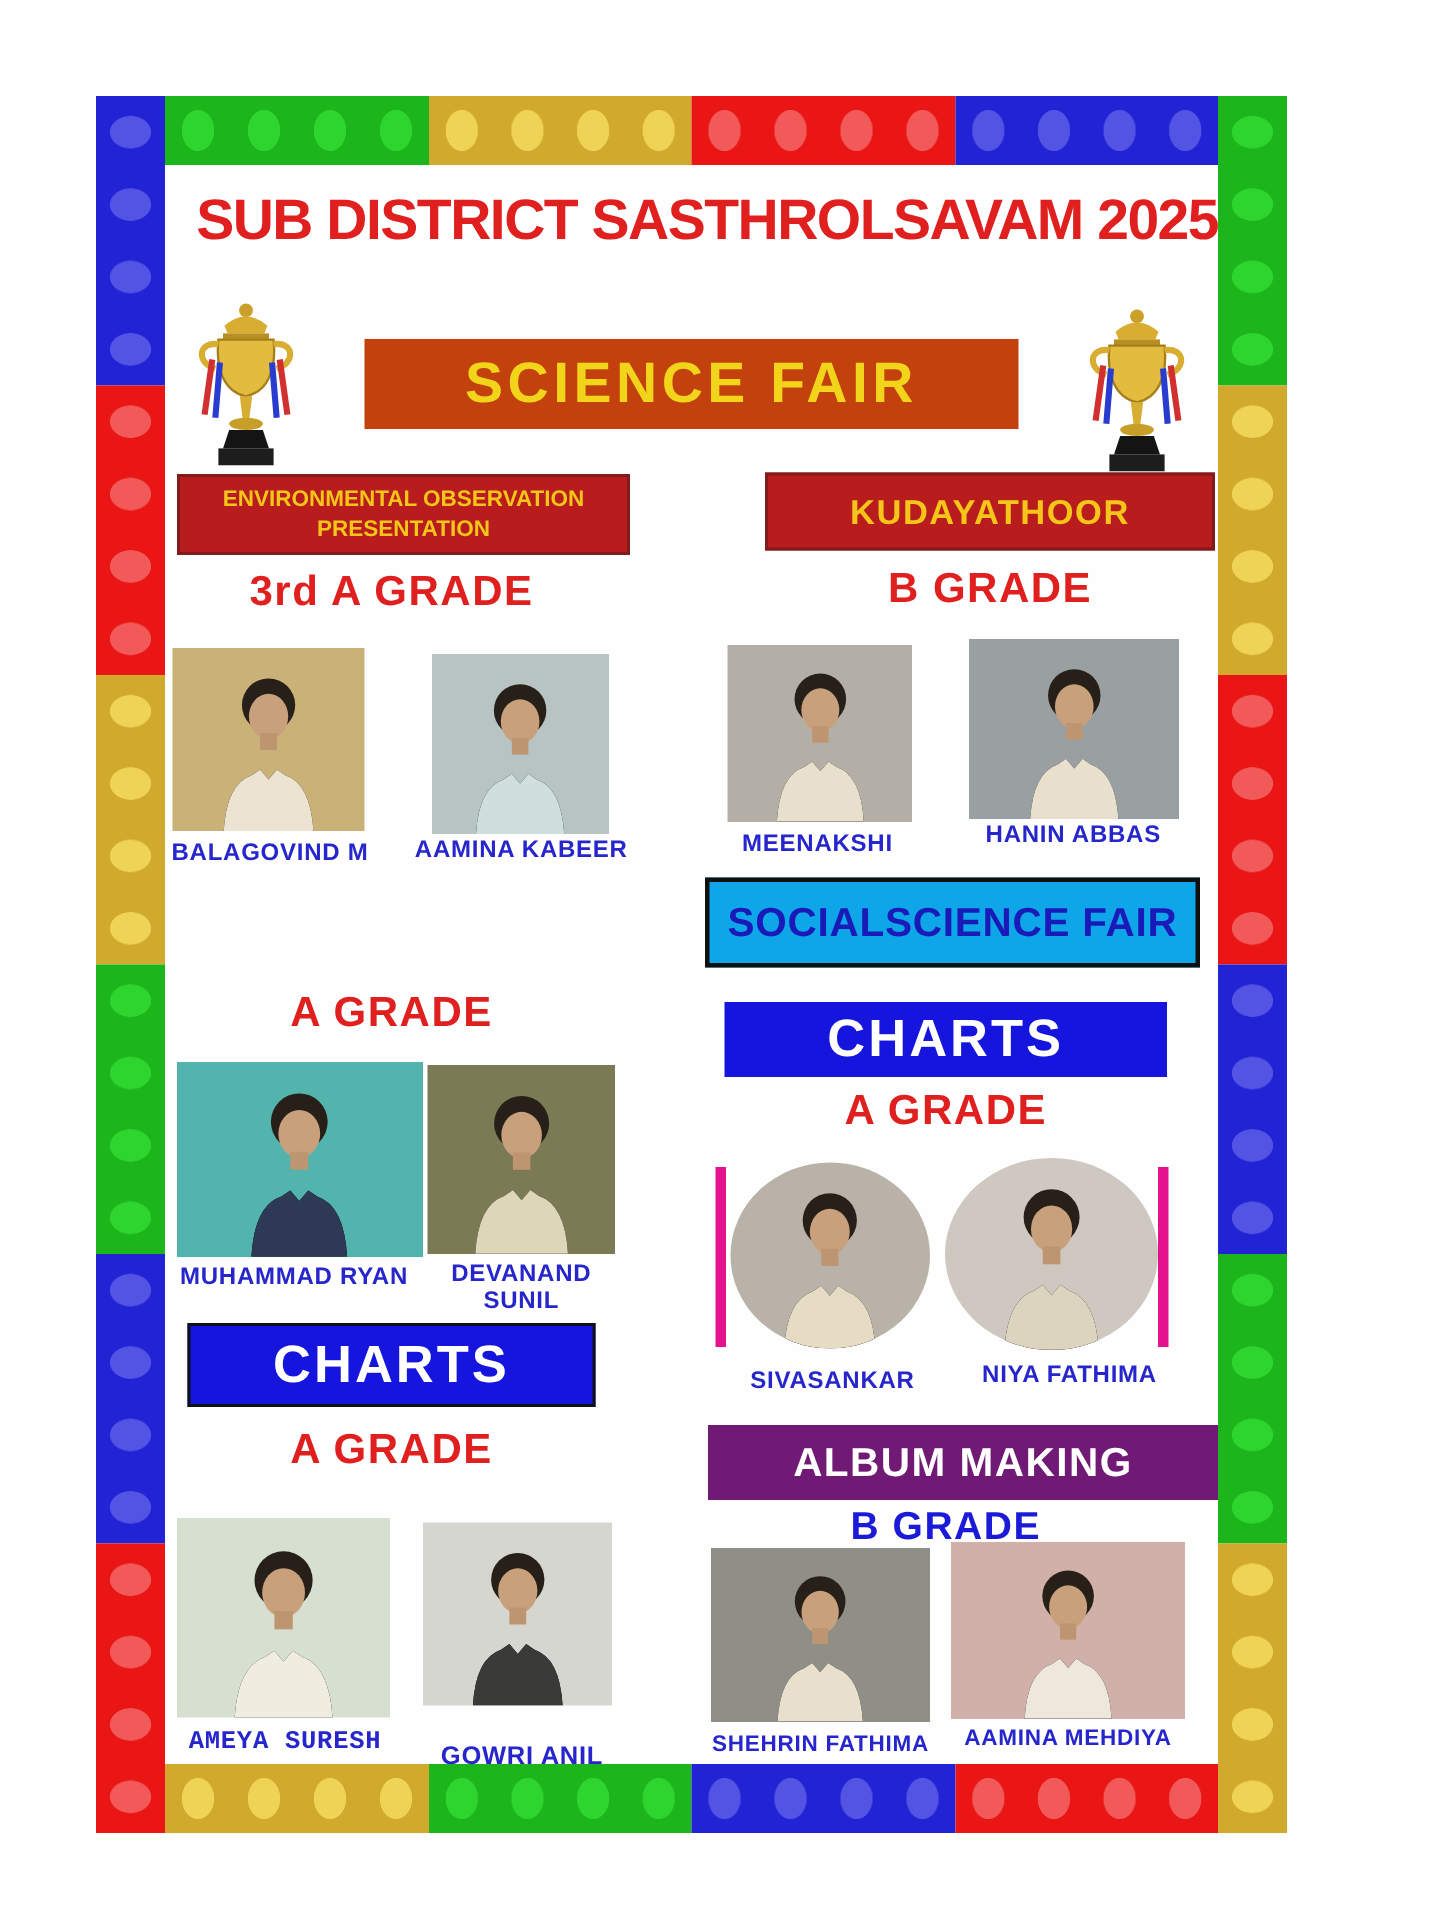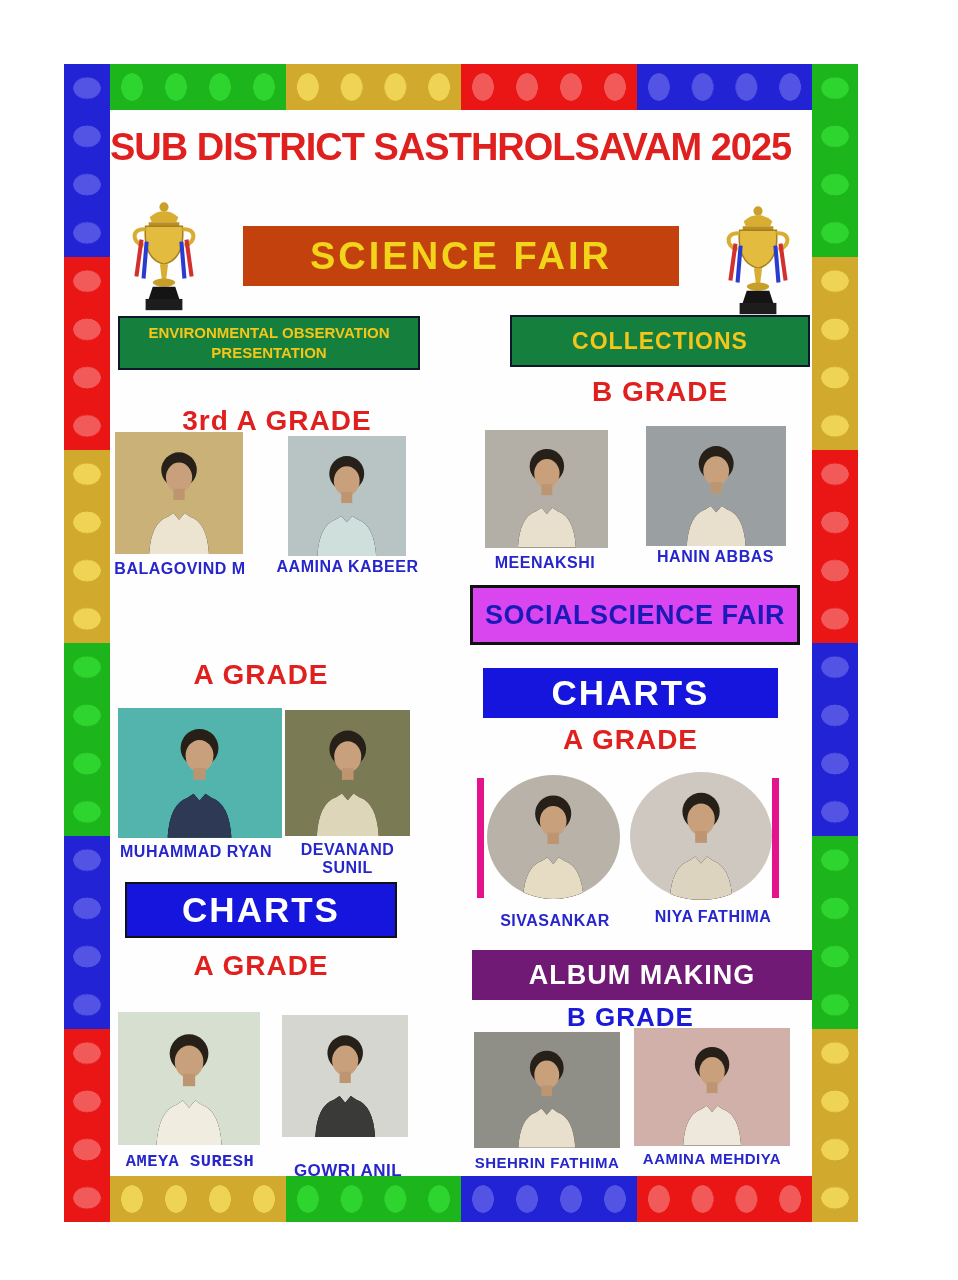--- a/index.html
+++ b/index.html
@@ -28,50 +28,50 @@
   }
   .bk-blue   { background:#2323d6; --stud:#5353e4; }
   .bk-green  { background:#1cb51c; --stud:#2fd52f; }
   .bk-yellow { background:#d1a92c; --stud:#eed354; }
   .bk-red    { background:#ea1515; --stud:#f25a5a; }
 
   
   .content { position:absolute; left:46px; top:46px; width:702px; height:1066px; background:#fefefe; }
   .abs { position:absolute; }
 
-  .title   { left:0; top:16px; width:702px; text-align:left; color:#e01f1f; font-size:38px; font-weight:bold; letter-spacing:-1px; }
+  .title   { left:0; top:16px; width:702px; text-align:right; color:#e01f1f; font-size:38px; font-weight:bold; letter-spacing:-1px; }
   .school  { left:0; top:64px; width:702px; text-align:center; color:#1c1cd8; font-size:34px; font-weight:bold; letter-spacing:0.5px; }
 
   .science-banner { left:133px; top:116px; width:436px; height:60px; background:#c2410c;
     display:flex; align-items:center; justify-content:center; color:#f2d51a; font-size:38px; font-weight:bold; letter-spacing:3px; }
 
   .trophy { width:92px; height:124px; }
   .trophy-left  { left:8px;  top:84px; }
   .trophy-right { left:602px; top:88px; }
 
   
   .banner { display:flex; flex-direction:column; align-items:center; justify-content:center; text-align:center; font-weight:bold; }
-  .banner-pink   { background:#15803d; color:#f5c51a; border:2px solid #0f172a; }
+  .banner-pink   { background:#b91c1c; color:#f5c51a; border:2px solid #7f1d1d; }
   .banner-red    { background:#ee1111; color:#f5c51a; border:1px solid #8f0808; }
   .banner-red-w  { background:#701a75; color:#ffffff; }
   .banner-blue   { background:#1515dd; color:#ffffff; border:2px solid #101018; }
   .banner-blue-p { background:#1515dd; color:#ffffff; }
-  .banner-yellow { background:#d946ef; color:#1a1ab8; border:3px solid #101010; }
+  .banner-yellow { background:#0ea5e9; color:#1a1ab8; border:3px solid #101010; }
 
   .env-banner     { left:8px;  top:206px; width:302px; height:54px; font-size:15px; line-height:1.35; }
   .collections-banner { left:400px; top:205px; width:300px; height:52px; font-size:23px; letter-spacing:1px; }
   .simple-banner  { left:2px;  top:495px; width:298px; height:44px; font-size:23px; letter-spacing:0.5px; }
   .social-banner  { left:360px; top:475px; width:330px; height:60px; font-size:27px; letter-spacing:0.5px; }
   .charts-left-banner  { left:15px;  top:772px; width:272px; height:56px; font-size:35px; letter-spacing:2px; }
   .charts-right-banner { left:373px; top:558px; width:295px; height:50px; font-size:35px; letter-spacing:2px; }
   .album-banner   { left:362px; top:840px; width:340px; height:50px; font-size:27px; letter-spacing:1px; }
 
   .grade { text-align:center; font-weight:bold; font-size:28px; color:#e01f1f; letter-spacing:1px; }
   .grade-blue { color:#1a1ad8; }
-  .g1 { left:16px;   top:268px; width:302px;margin-top:27px; }
+  .g1 { left:0;   top:268px; width:302px; }
   .g2 { left:400px; top:266px; width:300px; }
   .g3 { left:0;   top:549px; width:302px; }
   .g4 { left:373px; top:614px; width:295px; }
   .g5 { left:0;   top:840px; width:302px; }
   .g6 { left:373px; top:892px; width:295px; font-size:26px; }
 
   
   .photo { position:absolute; overflow:hidden; display:flex; align-items:flex-end; justify-content:center; background:#bbb; }
   .photo svg { width:86%; height:92%; display:block; }
   .photo.oval { border-radius:50%; }
@@ -207,21 +207,21 @@
       </div>
       <div class="abs photo" style="left: 172px; top: 905px; width: 126px; height: 122px; background-color: rgb(214, 214, 208);">
         <svg viewBox="0 0 100 120">
             <use href="#person-sil"></use>
             <path class="person-shirt" d="M18 120 Q20 86 38 80 L44 76 L50 83 L56 76 L62 80 Q80 86 82 120 Z" style="fill: rgb(58, 58, 56);"></path>
           </svg>
       </div>
       <div class="abs name" style="left:0; top:1042px; width:160px; font-size:17px;font-family:Liberation Mono, monospace;">AMEYA SURESH</div>
       <div class="abs name" style="left:168px; top:1040px; width:140px; font-size:17px;margin-top:11px;">GOWRI ANIL</div>
 
-      <div class="abs banner banner-pink collections-banner">COLLECTIONS</div>
+      <div class="abs banner banner-pink collections-banner">KUDAYATHOOR</div>
       <div class="abs grade g2">B GRADE</div>
 
       <div class="abs photo" style="left: 375px; top: 320px; width: 123px; height: 118px; background-color: rgb(179, 175, 166);">
         <svg viewBox="0 0 100 120">
             <use href="#person-sil"></use>
             <path class="person-shirt" d="M18 120 Q20 86 38 80 L44 76 L50 83 L56 76 L62 80 Q80 86 82 120 Z" style="fill: rgb(232, 224, 204);"></path>
           </svg>
       </div>
       <div class="abs photo" style="left: 536px; top: 316px; width: 140px; height: 120px; background-color: rgb(154, 160, 162);">
         <svg viewBox="0 0 100 120">

